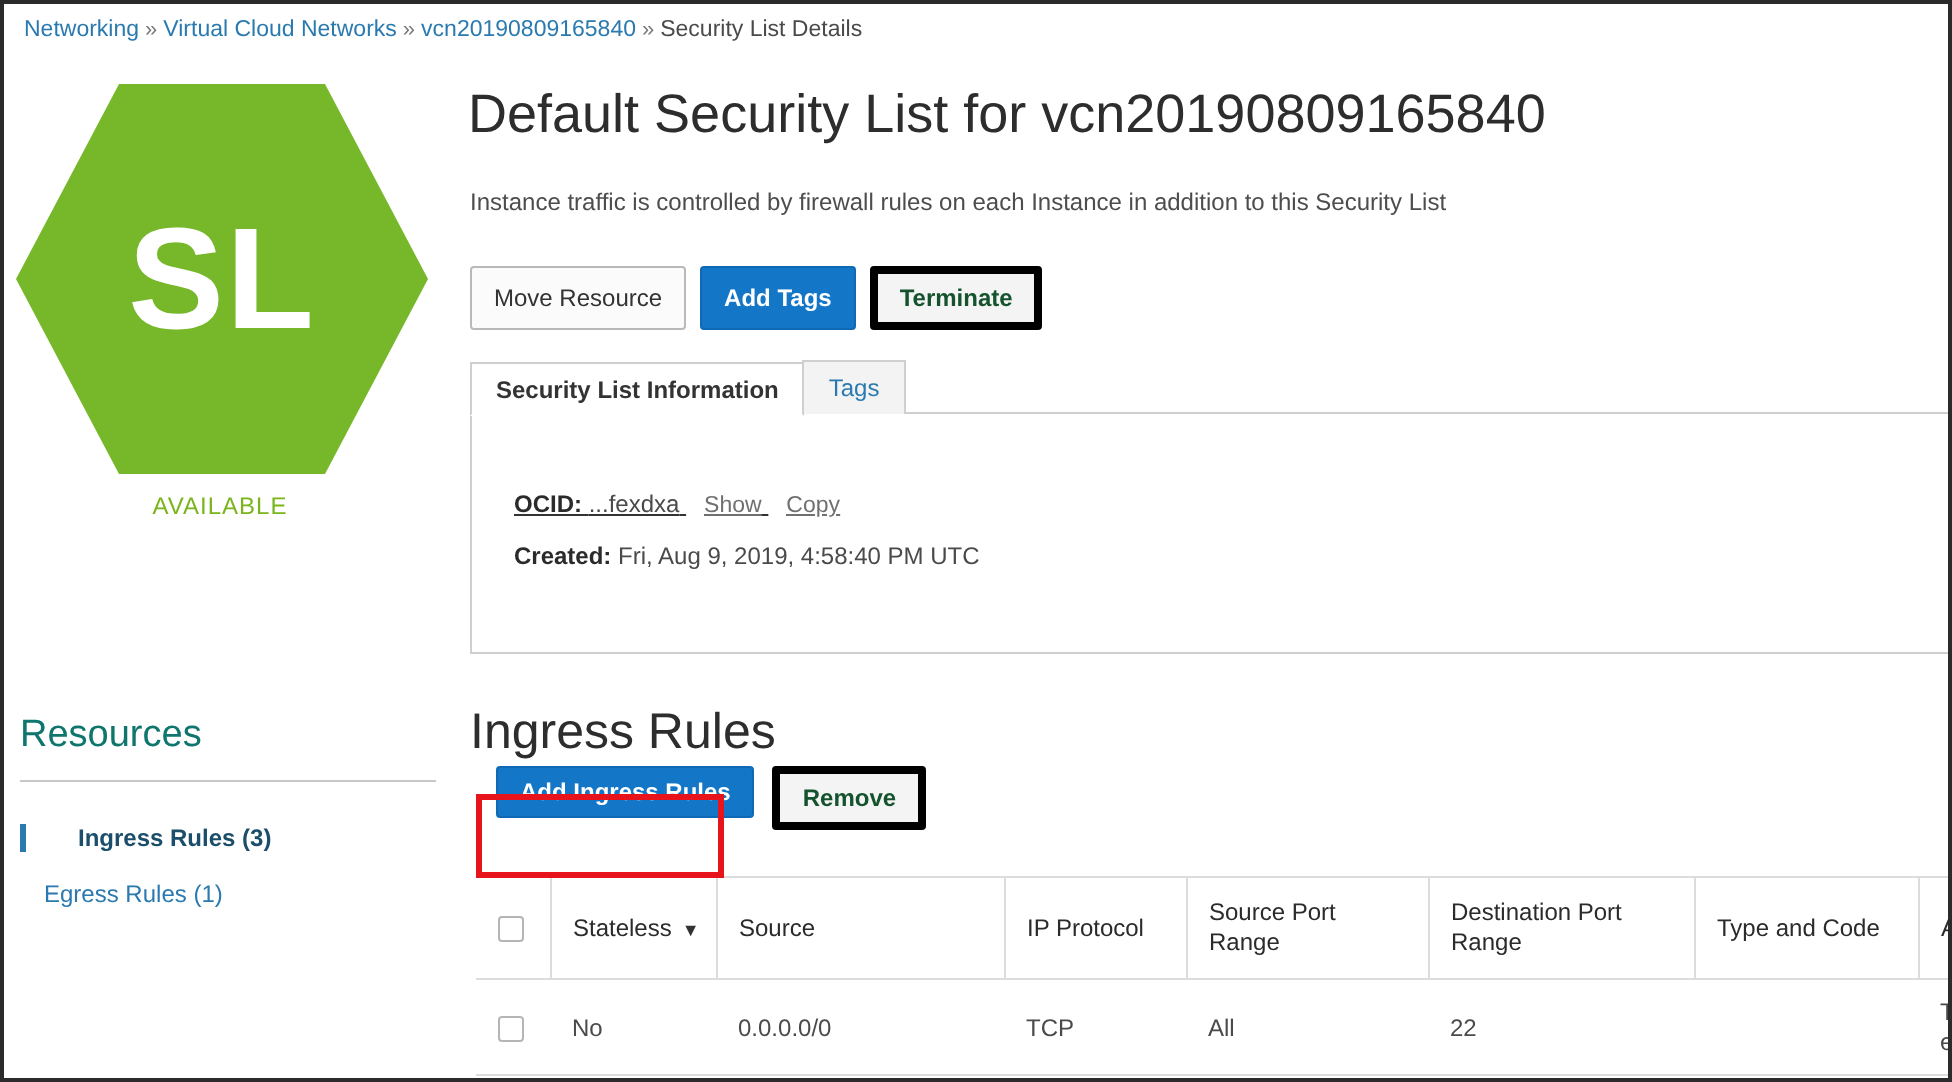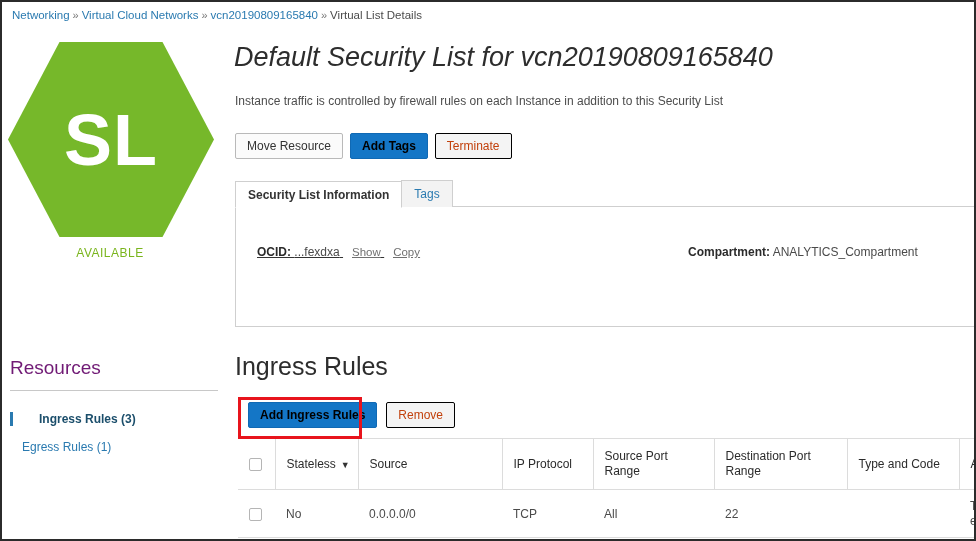--- a/index.html
+++ b/index.html
@@ -85,21 +85,21 @@
     font-size: 12px;
     letter-spacing: 0.5px;
   }
 
   
   .resources-head {
     position: absolute;
     left: 8px;
     top: 355px;
     font-size: 19px;
-    color: #701a75;
+    color: #0f766e;
     font-weight: normal;
   }
   .resources-rule {
     position: absolute;
     left: 8px;
     top: 388px;
     width: 208px;
     height: 1px;
     background: #c8c8c8;
   }
@@ -124,21 +124,20 @@
 
   
   .title {
     position: absolute;
     left: 232px;
     top: 40px;
     font-size: 27px;
     color: #2d2d2d;
     font-weight: normal;
     white-space: nowrap;
-    font-style: italic;
   }
   .subtitle {
     position: absolute;
     left: 233px;
     top: 92px;
     font-size: 12px;
     color: #4d4d4d;
     white-space: nowrap;
   }
 
@@ -163,27 +162,27 @@
   }
   .btn-secondary {
     background: #fbfbfb;
     border: 1px solid #b9b9b9;
     color: #333;
     font-weight: normal;
   }
   .btn-primary {
     background: #1476c6;
     border: 1px solid #1069b4;
-    color: #000000;
+    color: #ffffff;
   }
   .btn-disabled {
     background: #f4f4f4;
-    border: 1px solid #000000;
-    color: #c2410c;
-    font-weight: normal;
+    border: 4px solid #000000;
+    color: #14532d;
+    font-weight: bold;
     cursor: default;
   }
 
   
   .tabs {
     position: absolute;
     left: 233px;
     top: 178px;
     display: flex;
     align-items: center;
@@ -253,24 +252,24 @@
     position: absolute;
     left: 233px;
     top: 350px;
     font-size: 25px;
     color: #2d2d2d;
     font-weight: normal;
   }
   .table-toolbar {
     position: absolute;
     left: 246px;
-    top: 400px;
+    top: 381px;
     display: flex;
     gap: 9px;
-    align-items: flex-end;
+    align-items: flex-start;
   }
   .highlight-box {
     position: absolute;
     left: 236px;
     top: 395px;
     width: 124px;
     height: 42px;
     border: 3px solid #e8141c;
     box-sizing: border-box;
     z-index: 5;
@@ -336,21 +335,21 @@
   }
   .hdr-two-line { line-height: 15px; }
   .cell-two-line { line-height: 15px; }
 </style>
 </head>
 <body>
 
 <div id="page">
 
   <div class="breadcrumb">
-    <a>Networking</a><span class="sep">»</span><a>Virtual Cloud Networks</a><span class="sep">»</span><a>vcn20190809165840</a><span class="sep">»</span><span class="current">Virtual List Details</span>
+    <a>Networking</a><span class="sep">»</span><a>Virtual Cloud Networks</a><span class="sep">»</span><a>vcn20190809165840</a><span class="sep">»</span><span class="current">Security List Details</span>
   </div>
 
   <div class="hex-wrap">
     <div class="hexagon"></div>
     <div class="hex-label">SL</div>
   </div>
   <div class="status-text">AVAILABLE</div>
 
   <div class="resources-head">Resources</div>
   <div class="resources-rule"></div>
@@ -370,23 +369,23 @@
     <div class="tab active">Security List Information</div>
     <div class="tab">Tags</div>
   </div>
   <div class="card">
     <div class="card-row ocid-row">
       <span class="lbl">OCID:</span>
       <span class="val">...fexdxa</span>
       <span class="minilink">Show</span>
       <span class="minilink">Copy</span>
     </div>
-    <div class="card-row compartment-row">
-      <span class="lbl">Compartment:</span>
-      <span class="val">ANALYTICS_Compartment</span>
+    <div class="card-row created-row">
+      <span class="lbl">Created:</span>
+      <span class="val">Fri, Aug 9, 2019, 4:58:40 PM UTC</span>
     </div>
   </div>
 
   <div class="section-title">Ingress Rules</div>
   <div class="table-toolbar">
     <button class="btn btn-primary">Add Ingress Rules</button>
     <button class="btn btn-disabled">Remove</button>
   </div>
   <div class="highlight-box"></div>
 

